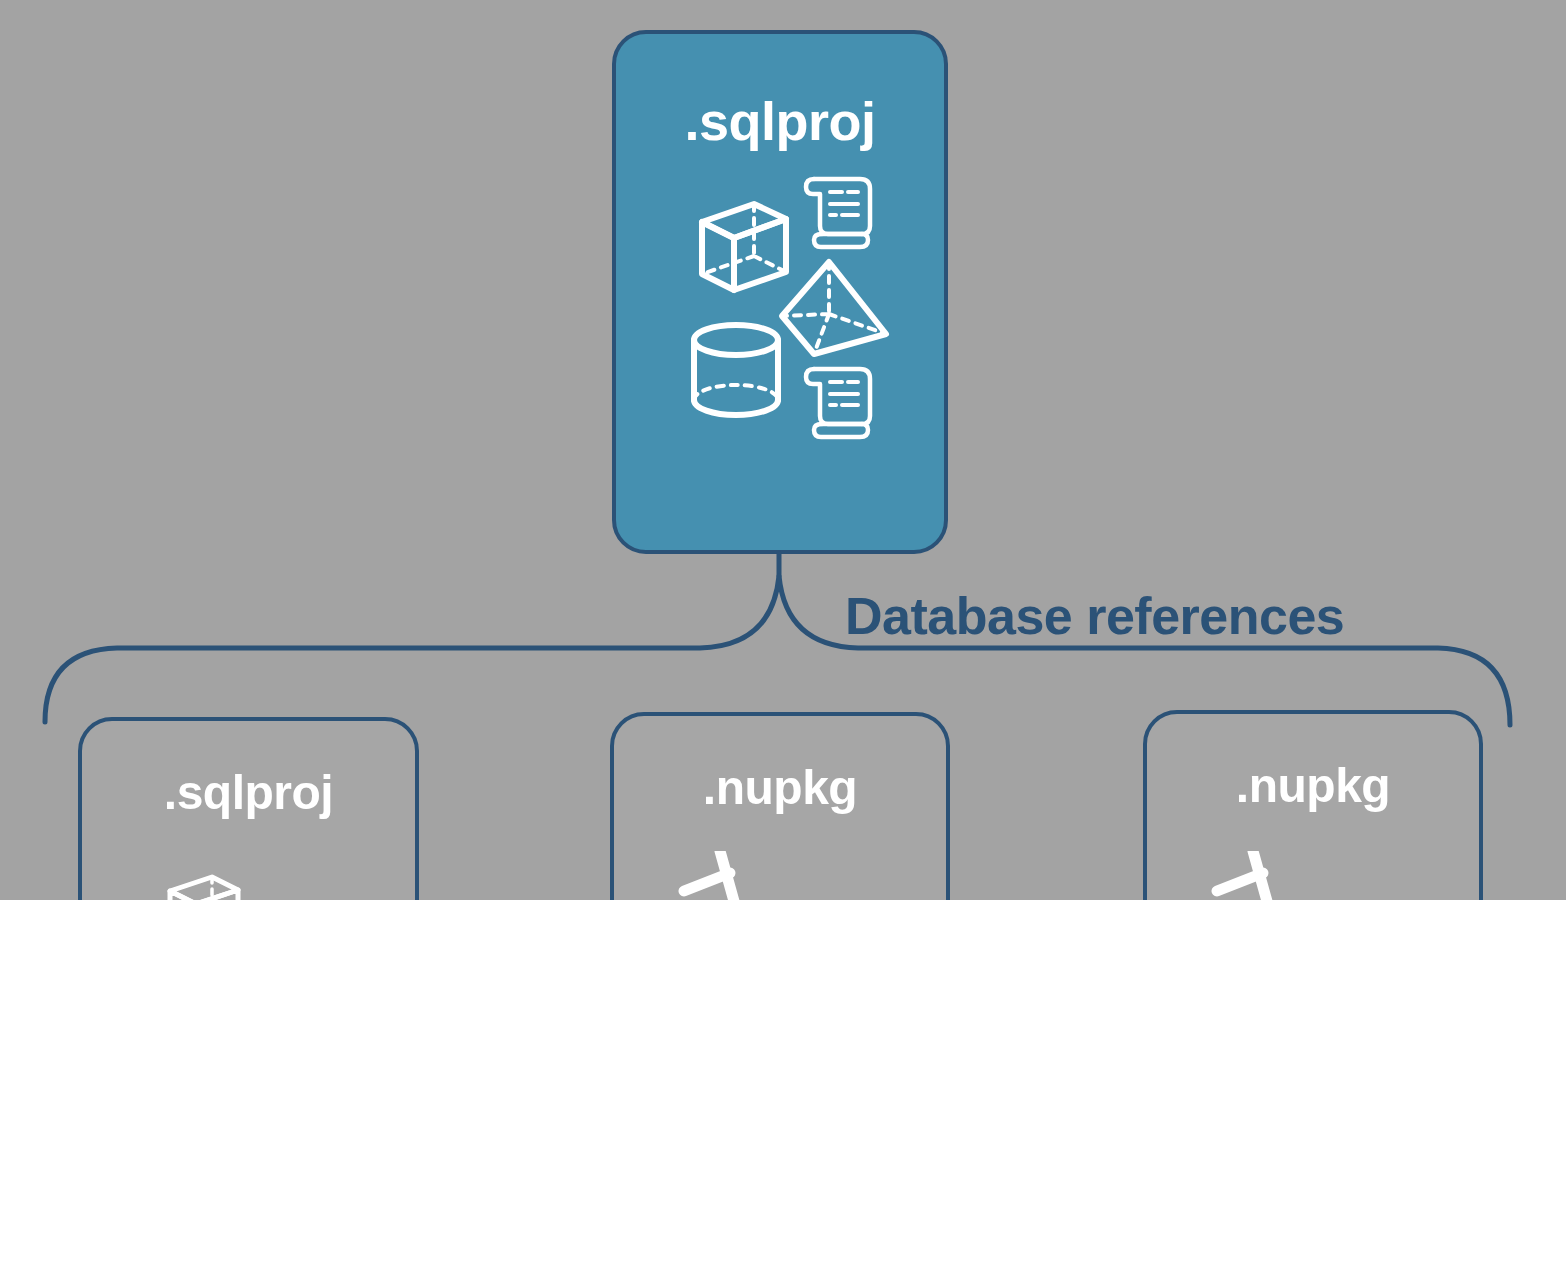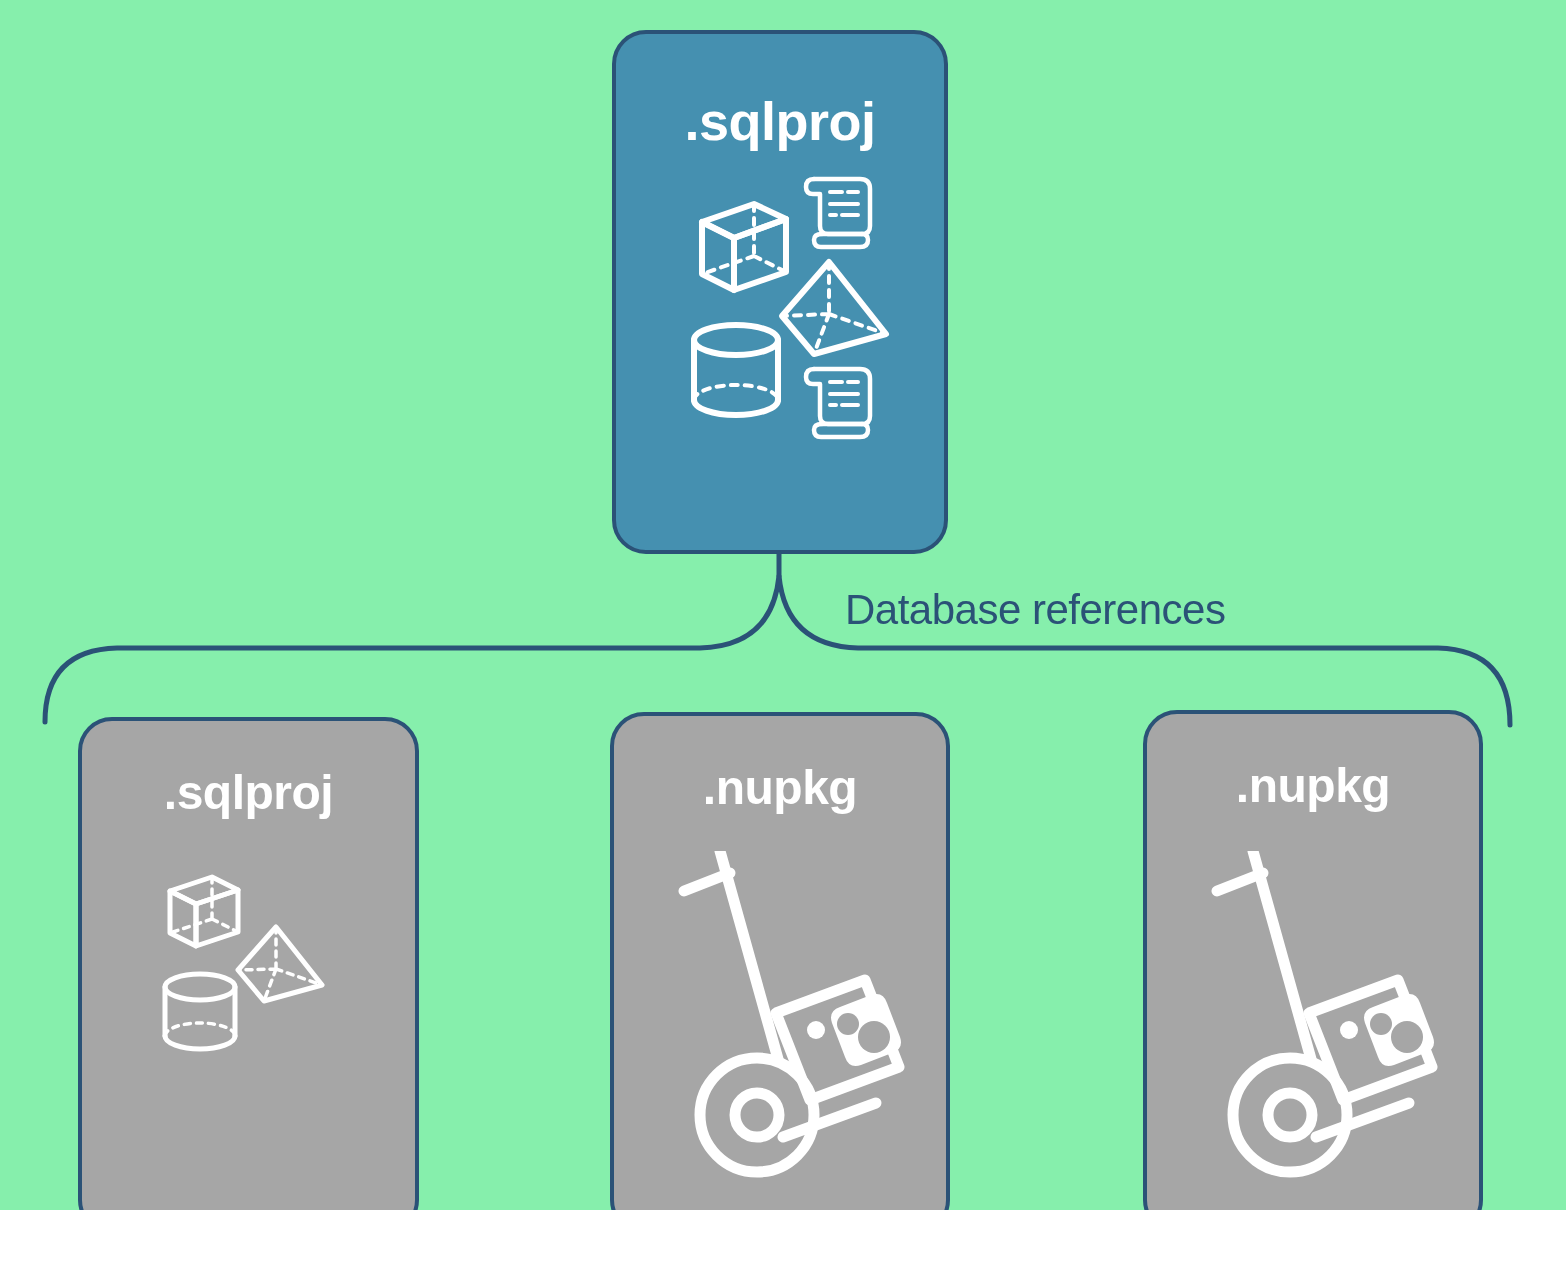--- a/index.html
+++ b/index.html
@@ -6,22 +6,22 @@
     margin: 0;
     padding: 0;
     background: #ffffff;
   }
   body {
     font-family: "Liberation Sans", sans-serif;
   }
   #canvas {
     position: relative;
     width: 1566px;
-    height: 1210px;
-    background: #86efac;
+    height: 900px;
+    background: #a3a3a3;
     overflow: hidden;
   }
   .node-box {
     position: absolute;
     box-sizing: border-box;
     border: 4px solid #2b5277;
     border-radius: 34px;
   }
   .node-box.blue { background: #4590b0; }
   .node-box.grey { background: #a6a6a6; }
@@ -47,22 +47,22 @@
     position: absolute;
     left: 0;
     top: 0;
     width: 1566px;
     height: 1274px;
     pointer-events: none;
   }
   .brace-label {
     position: absolute;
     color: #2b5277;
-    font-weight: normal;
-    font-size: 42px;
+    font-weight: bold;
+    font-size: 52px;
     letter-spacing: -0.5px;
     white-space: nowrap;
     user-select: none;
   }
 </style>
 </head>
 <body>
 
 <div id="canvas">
 

